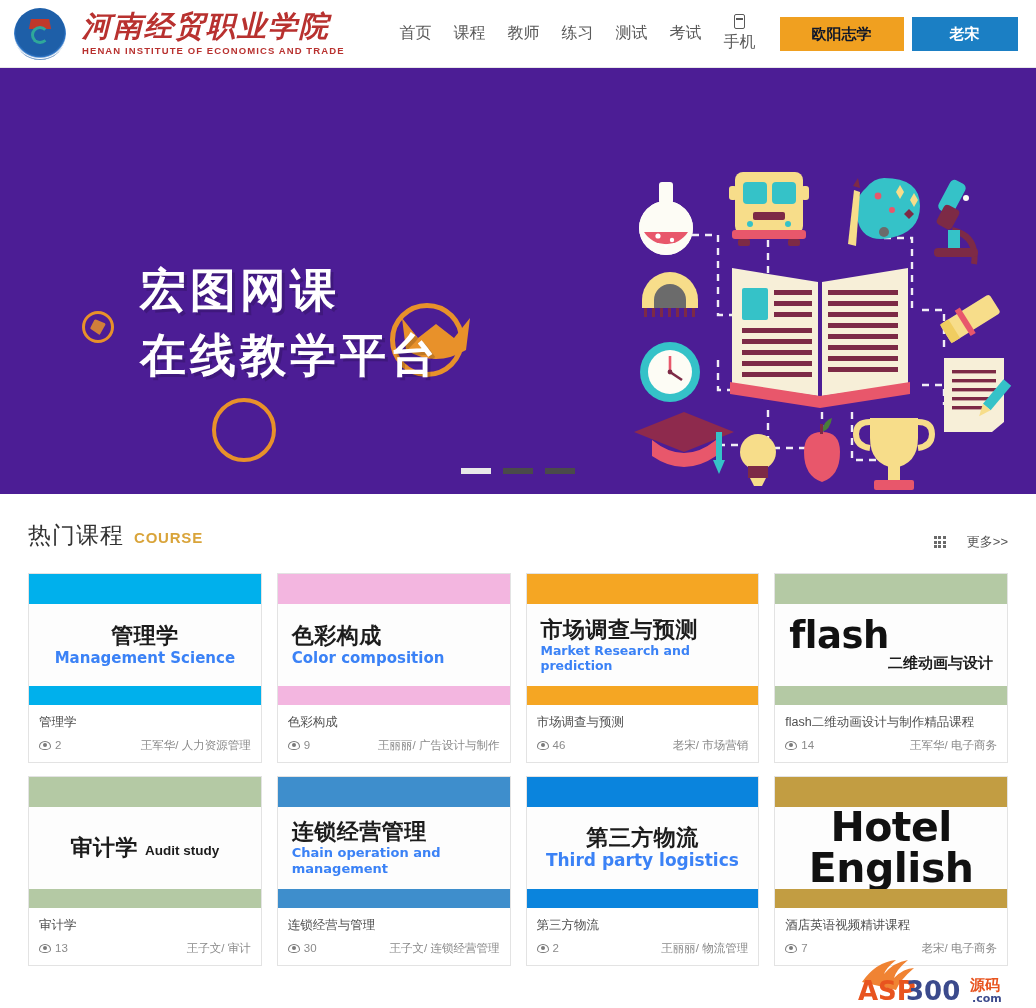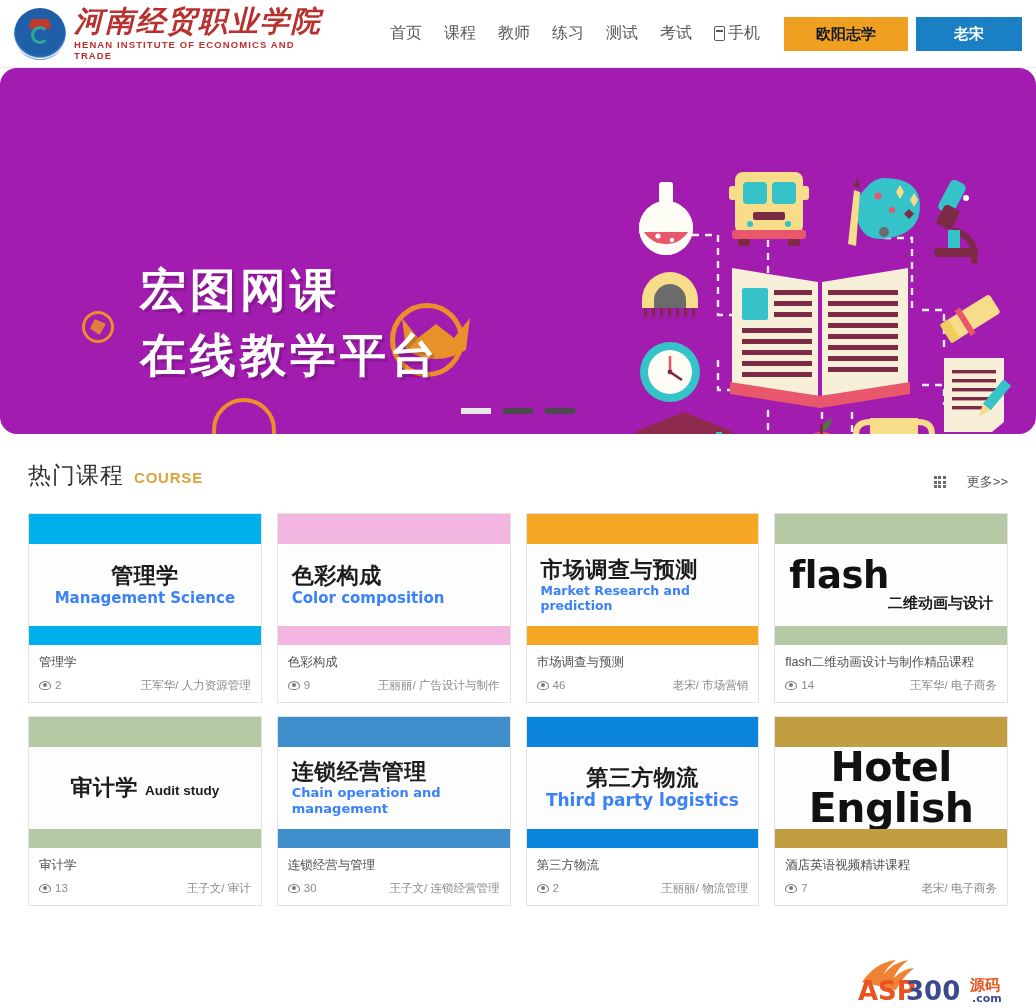--- a/index.html
+++ b/index.html
@@ -13,21 +13,21 @@
   
   .header {
     height: 68px;
     background: #ffffff;
     display: flex;
     align-items: center;
     padding: 0 14px 0 14px;
     border-bottom: 1px solid #e8e8e8;
     position: relative;
   }
-  .logo-block { display: flex; align-items: center; gap: 8px; }
+  .logo-block { display: flex; align-items: center; gap: 16px; }
   .seal {
     width: 52px; height: 52px; border-radius: 50%;
     background: radial-gradient(circle at 50% 45%, #ffffff 14%, #1e5fa8 16%, #1e5fa8 62%, #2d74c4 66%, #ffffff 70%, #1e5fa8 74%, #1e5fa8 100%);
     position: relative; flex: 0 0 auto;
   }
   .seal::before {
     content: ""; position: absolute; left: 50%; top: 50%;
     transform: translate(-50%,-50%);
     width: 30px; height: 30px;
     background:
@@ -53,21 +53,21 @@
   }
 
   .nav {
     display: flex; align-items: center; gap: 0px;
     margin-left: 44px;
   }
   .nav-item {
     font-size: 16px; color: #5a5a5a; padding: 6px 11px;
     cursor: pointer; white-space: nowrap;
   }
-  .nav-phone { display: flex; align-items: center; gap: 3px; padding: 6px 10px 6px 11px; }
+  .nav-phone { display: flex; align-items: center; gap: 3px; padding: 6px 10px 6px 11px; flex-direction: column; }
   .phone-ico {
     width: 11px; height: 15px; border: 1.5px solid #5a5a5a;
     border-radius: 2px; position: relative; flex: 0 0 auto;
   }
   .phone-ico::after {
     content: ""; position: absolute; left: 1px; right: 1px; top: 3px;
     height: 1.5px; background: #5a5a5a;
   }
   .btn-user {
     background: #f0a020; color: #0f172a; font-size: 15px; font-weight: bold;
@@ -75,21 +75,21 @@
     cursor: pointer; white-space: nowrap; min-width: 106px; text-align: center;
   }
   .btn-login {
     background: #1b7fc4; color: #ffffff; font-size: 15px; font-weight: bold;
     padding: 0 18px; height: 34px; line-height: 34px; margin-left: 8px;
     cursor: pointer; white-space: nowrap; min-width: 106px; text-align: center;
   }
 
   
   .banner {
-    height: 366px; background: #a21caf; position: relative; overflow: hidden; border-radius: 17px;
+    height: 426px; background: #4c1d95; position: relative; overflow: hidden;
   }
   .banner-title {
     position: absolute; left: 140px; top: 190px;
     color: #ffffff; font-weight: bold; font-size: 46px;
     line-height: 1.42; letter-spacing: 4px;
     text-shadow: 3px 3px 0 rgba(0,0,0,.16);
     font-family: "DejaVu Sans", sans-serif;
   }
   .ring {
     position: absolute; border-radius: 50%; border: 3px solid #e8912a;

